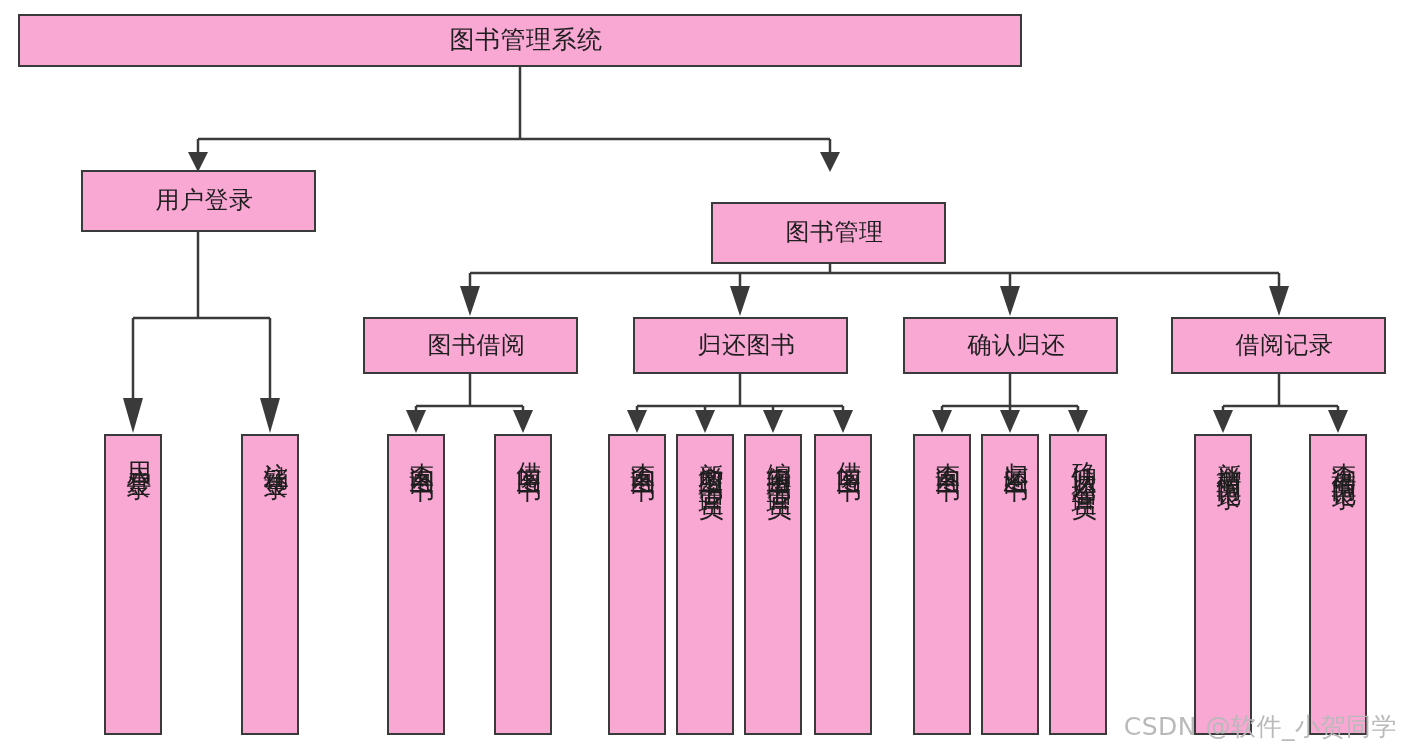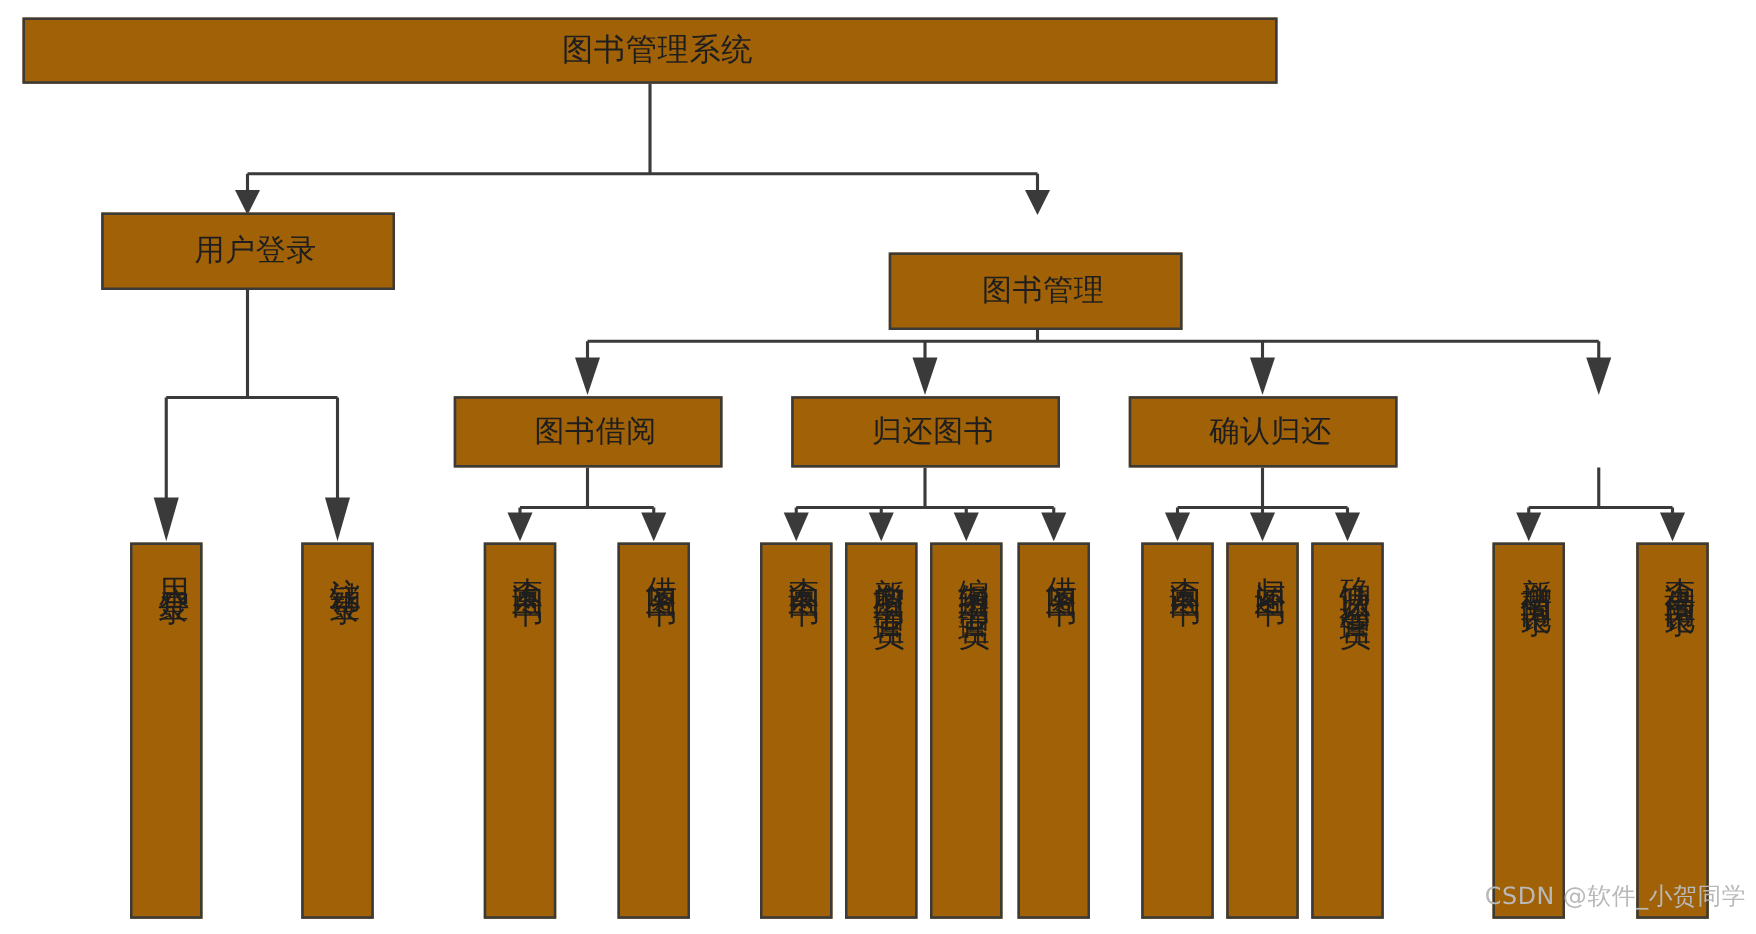--- a/index.html
+++ b/index.html
@@ -13,21 +13,21 @@
     position:relative;
     width:1405px;
     height:747px;
     background:#ffffff;
     overflow:hidden;
   }
   
   .node{
     position:absolute;
     box-sizing:border-box;
-    background:#a16207;
+    background:#f9a8d4;
     border:2.5px solid #3a3a3a;
     display:flex;
     align-items:center;
     justify-content:center;
     z-index:3;
     padding-left:12px;
   }
   .node .label{
     display:block;
     line-height:1.06;
@@ -67,22 +67,22 @@
     stroke:#3a3a3a;
     stroke-width:2.5;
     fill:none;
   }
   #wires polygon{ fill:#3a3a3a; }
 
   
   #watermark{
     position:absolute;
     right:8px;
-    bottom:17px;
-    font-size:19px;
+    bottom:4px;
+    font-size:25px;
     color:#b9b9b9;
     z-index:6;
     white-space:nowrap;
     letter-spacing:.5px;
   }
 </style>
 </head>
 <body>
 
 <div id="canvas">
@@ -180,20 +180,23 @@
   </div>
 
   <div class="node lvl3" style="left:633px;top:317px;width:215px;height:57px;">
     <span class="label">归还图书</span>
   </div>
 
   <div class="node lvl3" style="left:903px;top:317px;width:215px;height:57px;">
     <span class="label">确认归还</span>
   </div>
 
+  <div class="node lvl3" style="left:1171px;top:317px;width:215px;height:57px;">
+    <span class="label">借阅记录</span>
+  </div>
 
   <div class="node leaf" style="left:104px;top:434px;width:58px;height:301px;">
     <span class="label">用户登录</span>
   </div>
 
   <div class="node leaf" style="left:241px;top:434px;width:58px;height:301px;">
     <span class="label">注销登录</span>
   </div>
 
   <div class="node leaf" style="left:387px;top:434px;width:58px;height:301px;">

